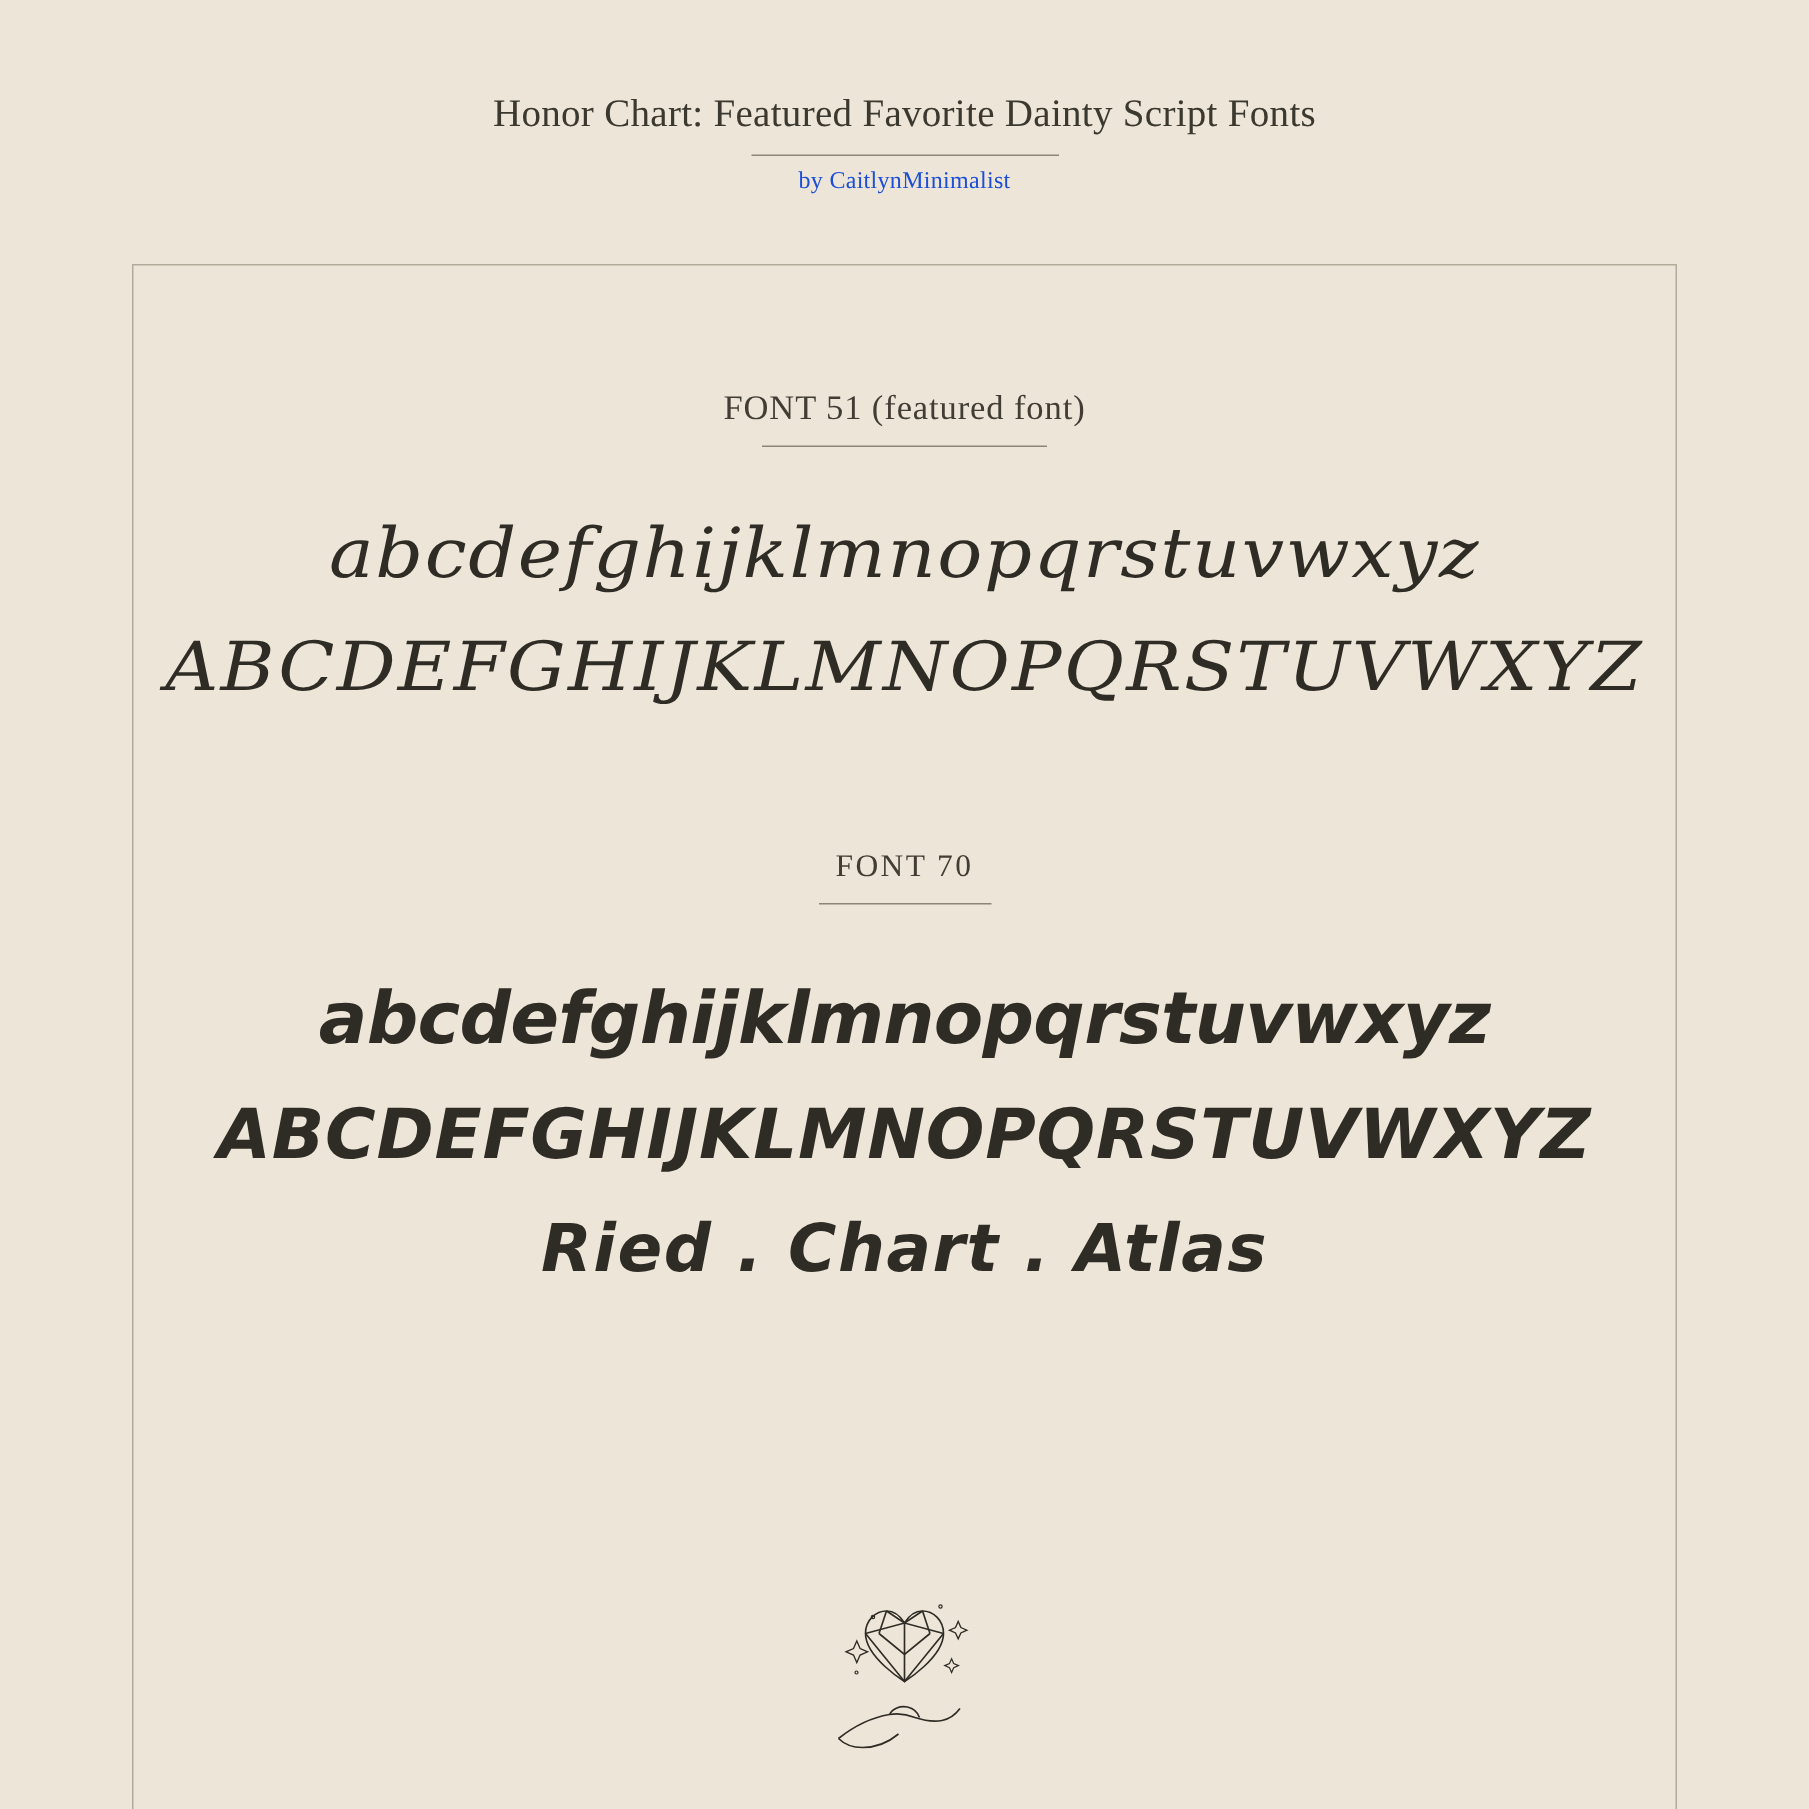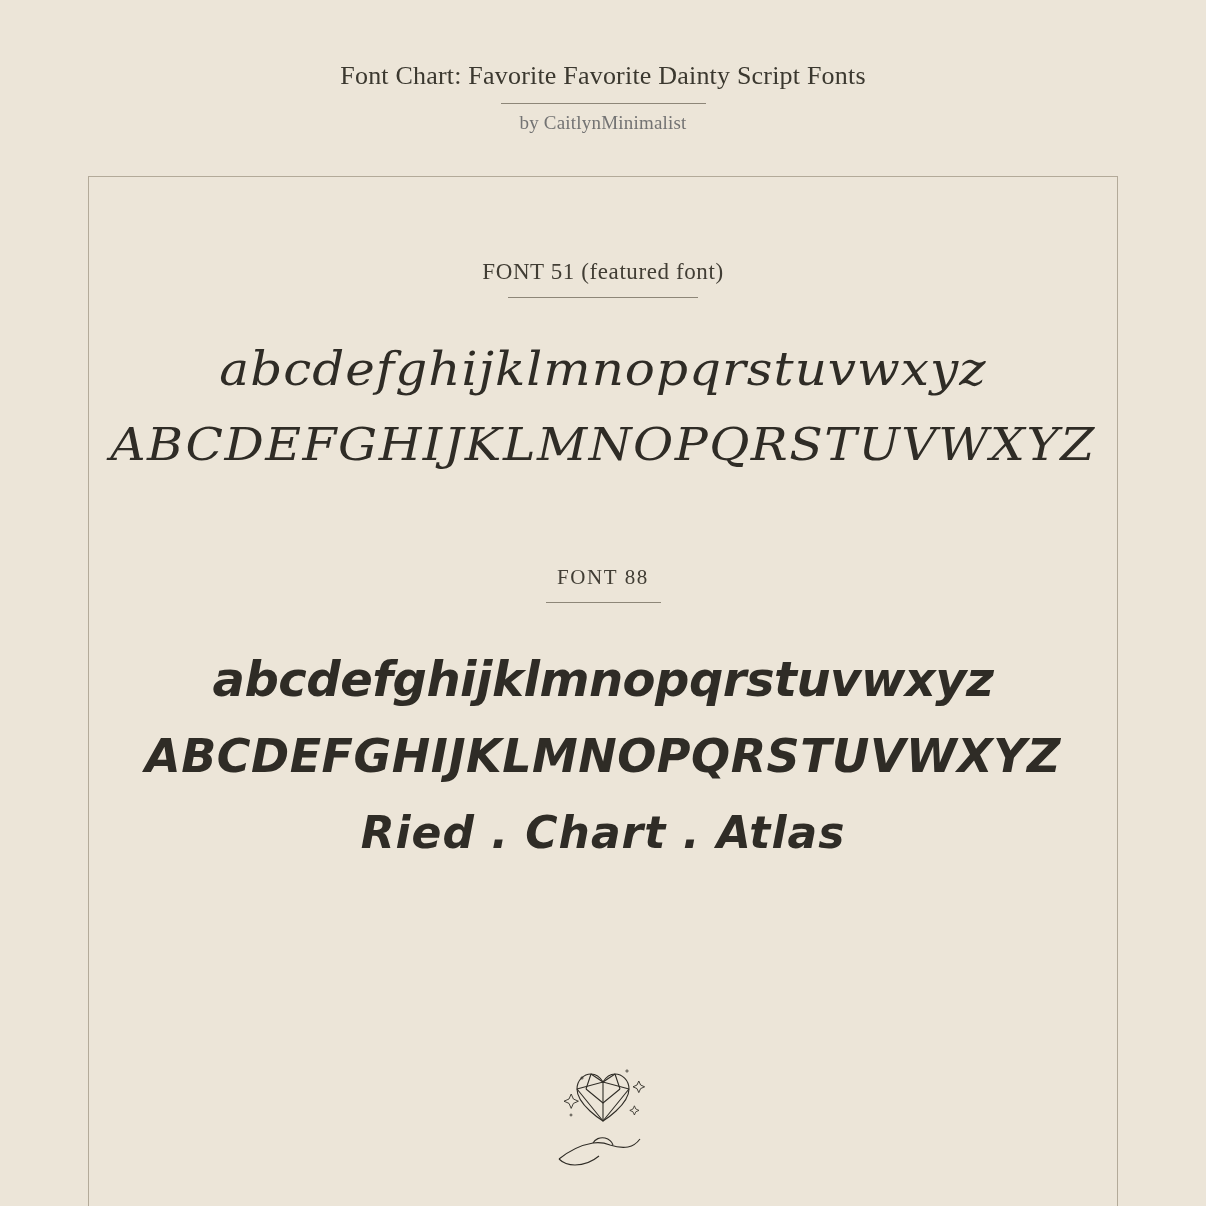--- a/index.html
+++ b/index.html
@@ -38,22 +38,22 @@
     padding-bottom: 10px;
   }
   .header-rule {
     width: 205px;
     height: 1px;
     background: #8d8678;
     margin: 0 auto 8px auto;
   }
   .header-subtitle {
     font-family: "Liberation Serif", serif;
-    font-size: 19px;
-    color: #737373;
+    font-size: 16px;
+    color: #1d4ed8;
     letter-spacing: 0.2px;
   }
 
   
   .frame {
     position: absolute;
     left: 88px;
     top: 176px;
     width: 1030px;
     height: 1104px;
@@ -149,36 +149,36 @@
     text-align: center;
   }
   .logo-svg { display: inline-block; }
 </style>
 </head>
 <body>
 
 <div class="page">
 
   <div class="header">
-    <div class="header-title">Font Chart: Favorite Favorite Dainty Script Fonts</div>
+    <div class="header-title">Honor Chart: Featured Favorite Dainty Script Fonts</div>
     <div class="header-rule"></div>
     <div class="header-subtitle">by CaitlynMinimalist</div>
   </div>
 
   <div class="frame">
 
     <div class="block block-font51">
       <div class="block-label">FONT 51 (featured font)</div>
       <div class="label-rule rule-51"></div>
       <div class="sample s51 s51-lower">abcdefghijklmnopqrstuvwxyz</div>
       <div class="sample s51 s51-upper">ABCDEFGHIJKLMNOPQRSTUVWXYZ</div>
     </div>
 
     <div class="block block-font88">
-      <div class="block-label block-label-small">FONT 88</div>
+      <div class="block-label block-label-small">FONT 70</div>
       <div class="label-rule rule-88"></div>
       <div class="sample s88 s88-lower">abcdefghijklmnopqrstuvwxyz</div>
       <div class="sample s88 s88-upper">ABCDEFGHIJKLMNOPQRSTUVWXYZ</div>
       <div class="sample s88 s88-names">Ried . Chart . Atlas</div>
     </div>
 
   </div>
 
   <div class="footer">
     <span class="logo-svg">

